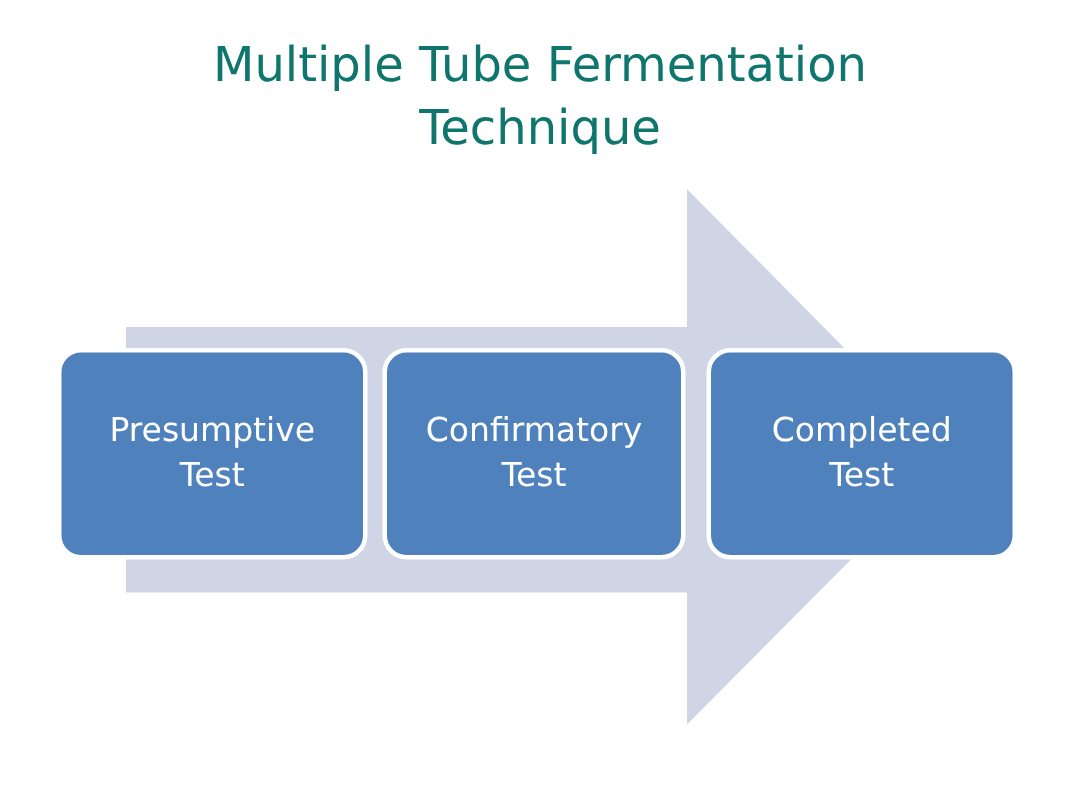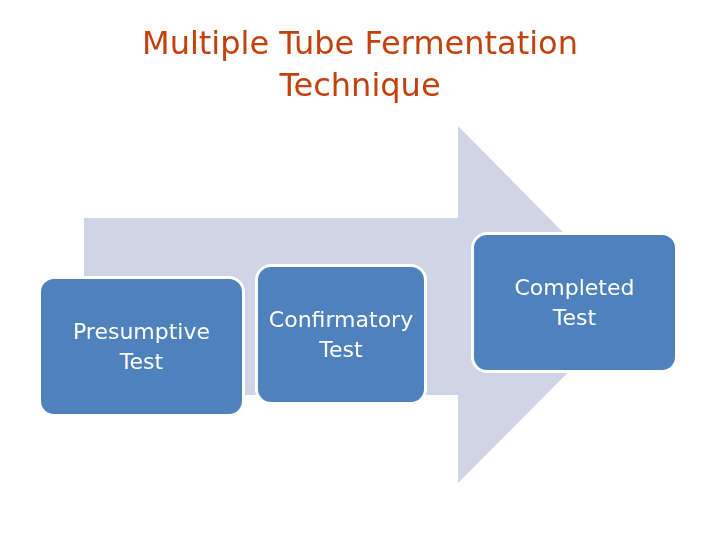--- a/index.html
+++ b/index.html
@@ -20,21 +20,21 @@
     background: #FFFFFF;
   }
 
   
   .title {
     position: absolute;
     left: 60px;
     top: 22px;
     width: 600px;
     text-align: center;
-    color: #c2410c;
+    color: #0f766e;
     font-size: 32px;
     line-height: 42px;
     font-weight: 400;
     letter-spacing: 0px;
     white-space: pre-line;
   }
 
   
   .arrow-layer {
     position: absolute;
@@ -56,22 +56,22 @@
     display: flex;
     align-items: center;
     justify-content: center;
     text-align: center;
     color: #FFFFFF;
     font-size: 22px;
     line-height: 30px;
     white-space: pre-line;
     padding: 0 6px;
   }
-  .stage-1 { left: 38px;  width: 207px; margin-top: 44px; }
-  .stage-2 { left: 255px; width: 172px; margin-top: 32px; }
+  .stage-1 { left: 38px;  width: 207px; }
+  .stage-2 { left: 255px; width: 202px; }
   .stage-3 { left: 471px; width: 207px; }
 </style>
 </head>
 <body>
 
 <div class="slide">
 
   <div class="title">Multiple Tube Fermentation
 Technique</div>
 

